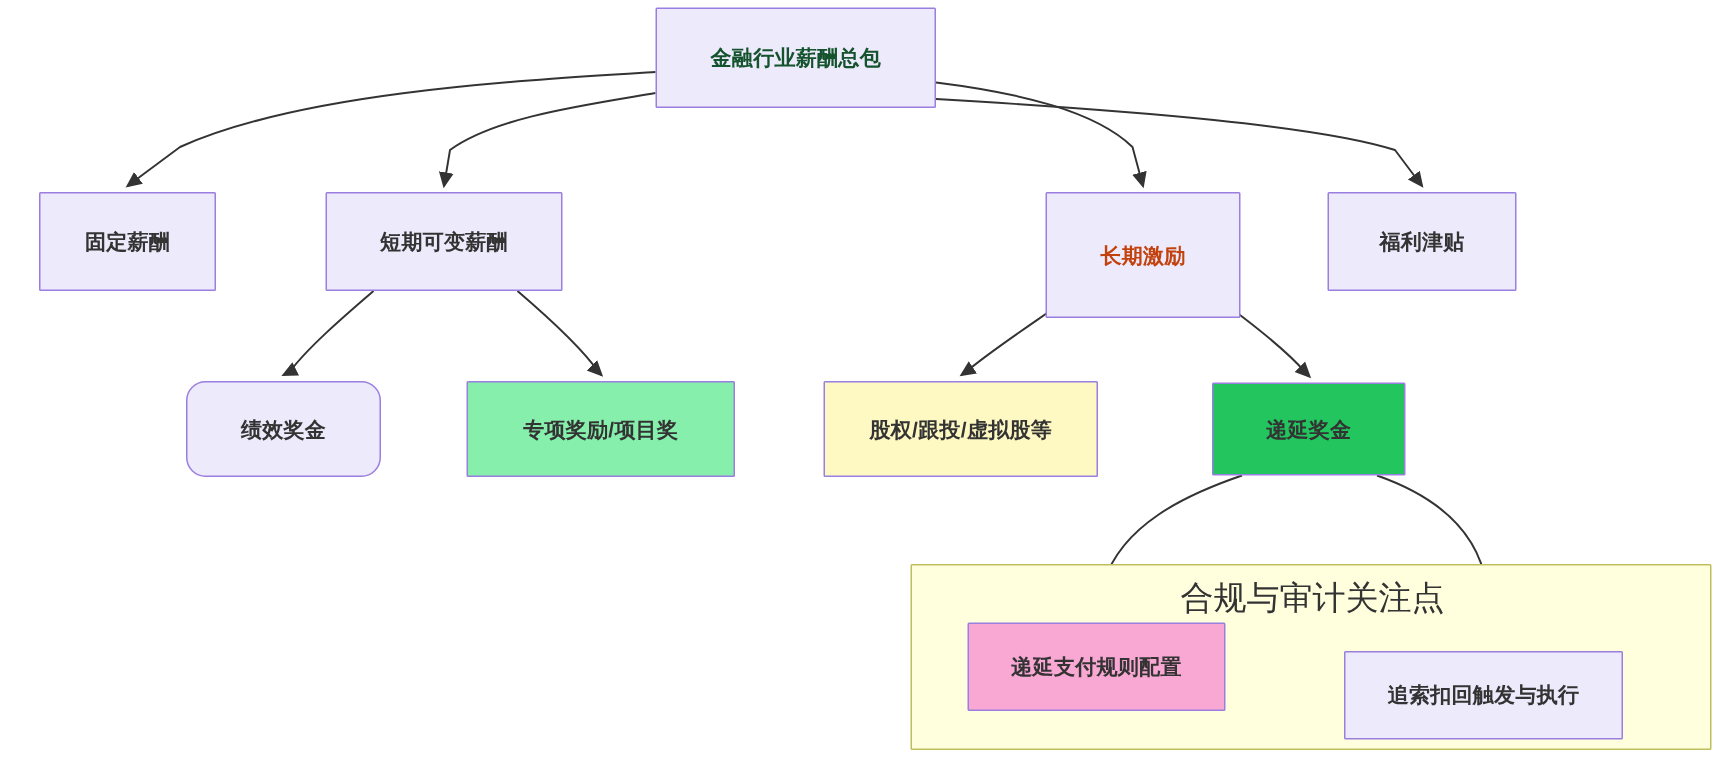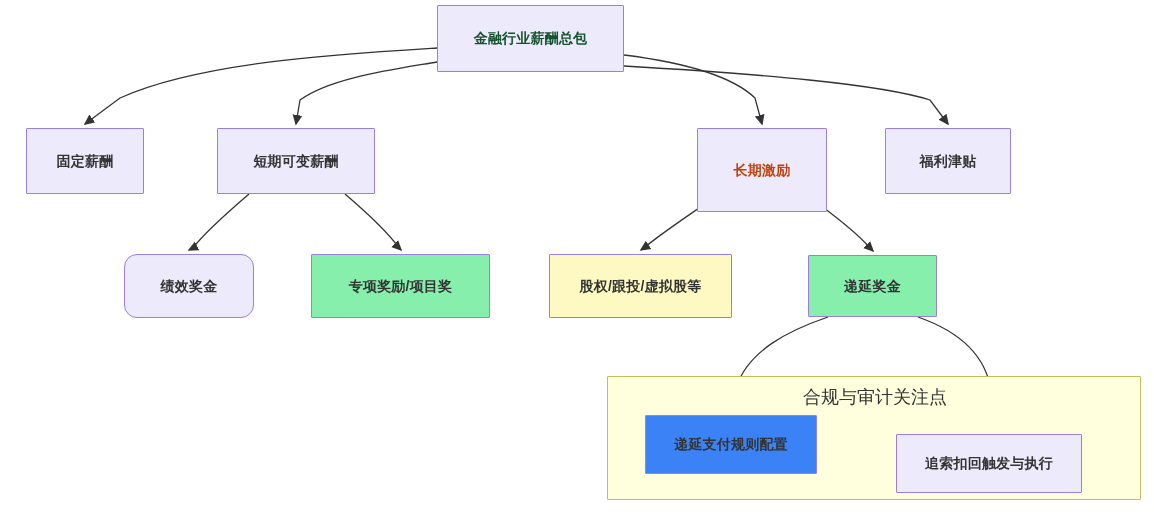--- a/index.html
+++ b/index.html
@@ -47,21 +47,21 @@
     box-sizing: border-box;
     background: #FFFFDE;
     border: 1px solid #BFBF5E;
     border-radius: 1px;
     z-index: 1;
   }
   .cluster-title {
     position: absolute;
     text-align: center;
     color: #333333;
-    font-size: 18px;
+    font-size: 22px;
     font-weight: normal;
     line-height: 1;
     white-space: nowrap;
     z-index: 4;
   }
 </style>
 </head>
 <body>
 
 <div id="diagram-root">
@@ -92,18 +92,18 @@
     </div>
   <div id="node-layer">
       <div class="node" style="left: 437px; top: 5px; width: 187px; height: 67px; background: rgb(236, 234, 251); border-color: rgb(154, 127, 224); color: #14532d;">金融行业薪酬总包</div>
       <div class="node" style="left: 26px; top: 128px; width: 118px; height: 66px; background: rgb(236, 234, 251); border-color: rgb(154, 127, 224); color: rgb(51, 51, 51);">固定薪酬</div>
       <div class="node" style="left: 217px; top: 128px; width: 158px; height: 66px; background: rgb(236, 234, 251); border-color: rgb(154, 127, 224); color: rgb(51, 51, 51);">短期可变薪酬</div>
       <div class="node" style="left: 697px; top: 128px; width: 130px; height: 84px; background: rgb(236, 234, 251); border-color: rgb(154, 127, 224); color: #c2410c;">长期激励</div>
       <div class="node" style="left: 885px; top: 128px; width: 126px; height: 66px; background: rgb(236, 234, 251); border-color: rgb(154, 127, 224); color: rgb(51, 51, 51);">福利津贴</div>
       <div class="node" style="left: 124px; top: 254px; width: 130px; height: 64px; background: rgb(236, 234, 251); border-color: rgb(154, 127, 224); color: rgb(51, 51, 51); border-radius: 13px;">绩效奖金</div>
       <div class="node" style="left: 311px; top: 254px; width: 179px; height: 64px; background: #86efac; border-color: rgb(154, 127, 224); color: rgb(51, 51, 51);">专项奖励/项目奖</div>
       <div class="node" style="left: 549px; top: 254px; width: 183px; height: 64px; background: #fef9c3; border-color: rgb(154, 127, 224); color: rgb(51, 51, 51);">股权/跟投/虚拟股等</div>
-      <div class="node" style="left: 808px; top: 255px; width: 129px; height: 62px; background: #86efac; border-color: rgb(154, 127, 224); color: rgb(51, 51, 51);">递延奖金</div>
-      <div class="node" style="left: 645px; top: 415px; width: 172px; height: 59px; background: #3b82f6; border-color: rgb(154, 127, 224); color: rgb(51, 51, 51);">递延支付规则配置</div>
+      <div class="node" style="left: 808px; top: 255px; width: 129px; height: 62px; background: #22c55e; border-color: rgb(154, 127, 224); color: rgb(51, 51, 51);">递延奖金</div>
+      <div class="node" style="left: 645px; top: 415px; width: 172px; height: 59px; background: #f9a8d4; border-color: rgb(154, 127, 224); color: rgb(51, 51, 51);">递延支付规则配置</div>
       <div class="node" style="left: 896px; top: 434px; width: 186px; height: 59px; background: rgb(236, 234, 251); border-color: rgb(154, 127, 224); color: rgb(51, 51, 51);">追索扣回触发与执行</div>
     </div>
 
 </div>
 
 </body></html>

